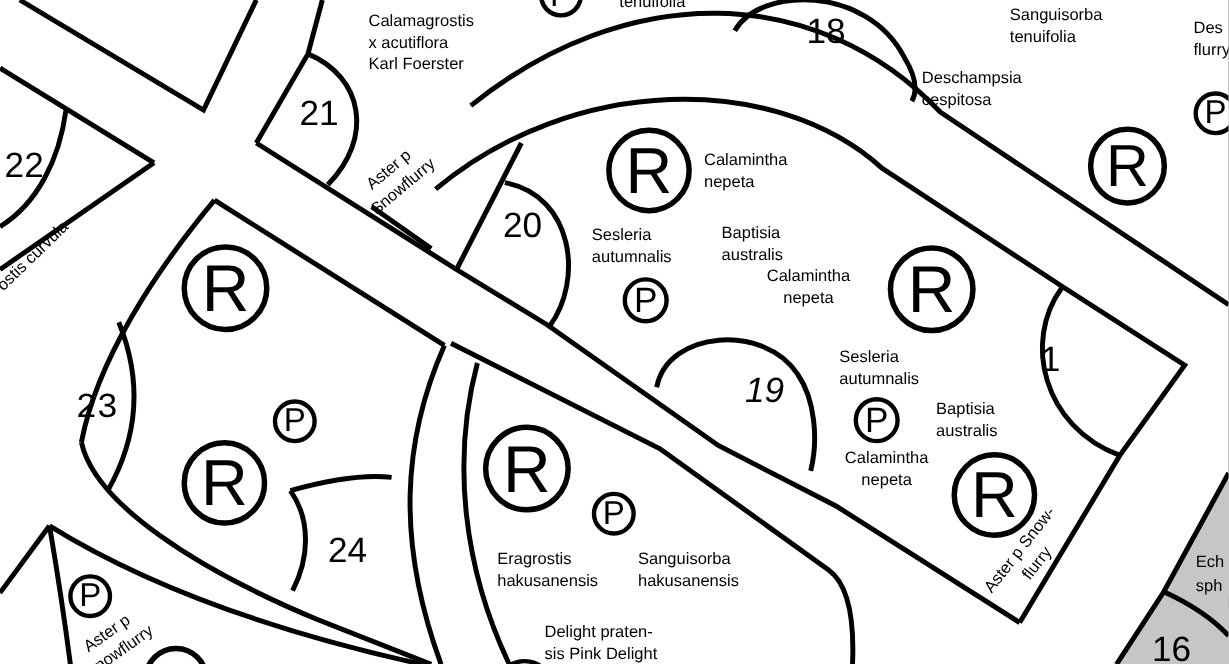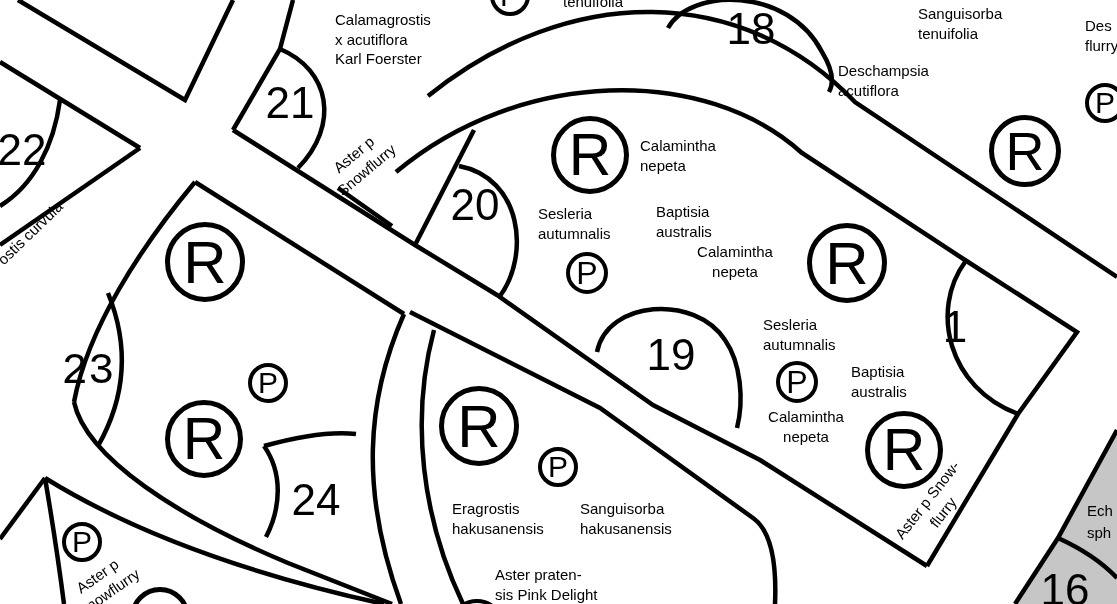--- a/index.html
+++ b/index.html
@@ -15,21 +15,21 @@
     position:absolute;
     color:#000;
     font-size:15px;
     line-height:19.5px;
     white-space:pre;
   }
   .plant-label.center{text-align:center;}
   .zone-number{
     position:absolute;
     color:#000;
-    font-size:44px;
+    font-size:32px;
     transform:translate(-50%,-50%);
     white-space:nowrap;
   }
   .marker{
     position:absolute;
     border:5px solid #000;
     border-radius:50%;
     background:#fff;
     display:flex;
     align-items:center;
@@ -85,21 +85,21 @@
 
     <path d="M 0,539 L 45,478"></path>
     <path d="M 45,478 C 53,525 59,565 64,604"></path>
     <path d="M 45,478 C 150,543 275,580 384,604"></path>
   </svg>
 
   <div id="overlay">
       <div class="zone-number" style="left: 955px; top: 327px;">1</div>
       <div class="zone-number" style="left: 1065px; top: 590px;">16</div>
       <div class="zone-number" style="left: 751px; top: 29px;">18</div>
-      <div class="zone-number" style="left: 671px; top: 355px;">19</div>
+      <div class="zone-number" style="left: 695px; top: 355px; font-style: italic;">19</div>
       <div class="zone-number" style="left: 475px; top: 205px;">20</div>
       <div class="zone-number" style="left: 290px; top: 103px;">21</div>
       <div class="zone-number" style="left: 22px; top: 150px;">22</div>
       <div class="zone-number" style="left: 88px; top: 371px; font-family: Liberation Mono, monospace;">23</div>
       <div class="zone-number" style="left: 316px; top: 500px;">24</div>
       <div class="marker" style="width: 80px; height: 80px; left: 165px; top: 222px; border-width: 5px; font-size: 60px;">
         <span>R</span>
       </div>
       <div class="marker" style="width: 78px; height: 78px; left: 165px; top: 400px; border-width: 5px; font-size: 59px;">
         <span>R</span>
@@ -142,32 +142,32 @@
       </div>
       <div class="marker" style="width: 60px; height: 60px; left: 130px; top: 587px; border-width: 5px; font-size: 45px;">
         <span></span>
       </div>
       <div class="marker" style="width: 56px; height: 56px; left: 449px; top: 599px; border-width: 4px; font-size: 42px;">
         <span></span>
       </div>
       <div class="plant-label" style="left: 335px; top: 10px;"><div>Calamagrostis</div><div>x acutiflora</div><div>Karl Foerster</div></div>
       <div class="plant-label" style="left: 563px; top: -8px;"><div>tenuifolia</div></div>
       <div class="plant-label" style="left: 918px; top: 4px;"><div>Sanguisorba</div><div>tenuifolia</div></div>
-      <div class="plant-label" style="left: 838px; top: 61px;"><div>Deschampsia</div><div>acutiflora</div></div>
+      <div class="plant-label" style="left: 838px; top: 61px;"><div>Deschampsia</div><div>cespitosa</div></div>
       <div class="plant-label" style="left: 1085px; top: 16px;"><div>Des</div><div>flurry</div></div>
       <div class="plant-label" style="left: 640px; top: 136px;"><div>Calamintha</div><div>nepeta</div></div>
       <div class="plant-label" style="left: 538px; top: 204px;"><div>Sesleria</div><div>autumnalis</div></div>
       <div class="plant-label" style="left: 656px; top: 202px;"><div>Baptisia</div><div>australis</div></div>
       <div class="plant-label center" style="left: 735px; top: 261px; transform: translate(-50%, -50%);"><div>Calamintha</div><div>nepeta</div></div>
       <div class="plant-label" style="left: 763px; top: 315px;"><div>Sesleria</div><div>autumnalis</div></div>
       <div class="plant-label" style="left: 851px; top: 362px;"><div>Baptisia</div><div>australis</div></div>
       <div class="plant-label center" style="left: 806px; top: 426px; transform: translate(-50%, -50%);"><div>Calamintha</div><div>nepeta</div></div>
       <div class="plant-label" style="left: 452px; top: 499px;"><div>Eragrostis</div><div>hakusanensis</div></div>
       <div class="plant-label" style="left: 580px; top: 499px;"><div>Sanguisorba</div><div>hakusanensis</div></div>
-      <div class="plant-label" style="left: 495px; top: 565px;"><div>Aster praten-</div><div>sis Pink Delight</div></div>
+      <div class="plant-label" style="left: 495px; top: 565px;"><div>Delight praten-</div><div>sis Pink Delight</div></div>
       <div class="plant-label center" style="left: 360px; top: 162px; transform: translate(-50%, -50%) rotate(-40deg);"><div>Aster p</div><div>Snowflurry</div></div>
       <div class="plant-label center" style="left: 103px; top: 584px; transform: translate(-50%, -50%) rotate(-35deg);"><div>Aster p</div><div>Snowflurry</div></div>
       <div class="plant-label center" style="left: 935px; top: 506px; transform: translate(-50%, -50%) rotate(-52deg);"><div>Aster p Snow-</div><div>flurry</div></div>
       <div class="plant-label center" style="left: 30px; top: 233px; transform: translate(-50%, -50%) rotate(-44deg);"><div>ostis curvula</div></div>
       <div class="plant-label" style="line-height: 22px; left: 1087px; top: 500px;"><div>Ech</div><div>sph</div></div>
       <div class="plant-label" style="left: 1087px; top: 539px; margin-left: 29px;"><div>Eup</div></div>
     </div>
 </div>
 
 </body></html>

